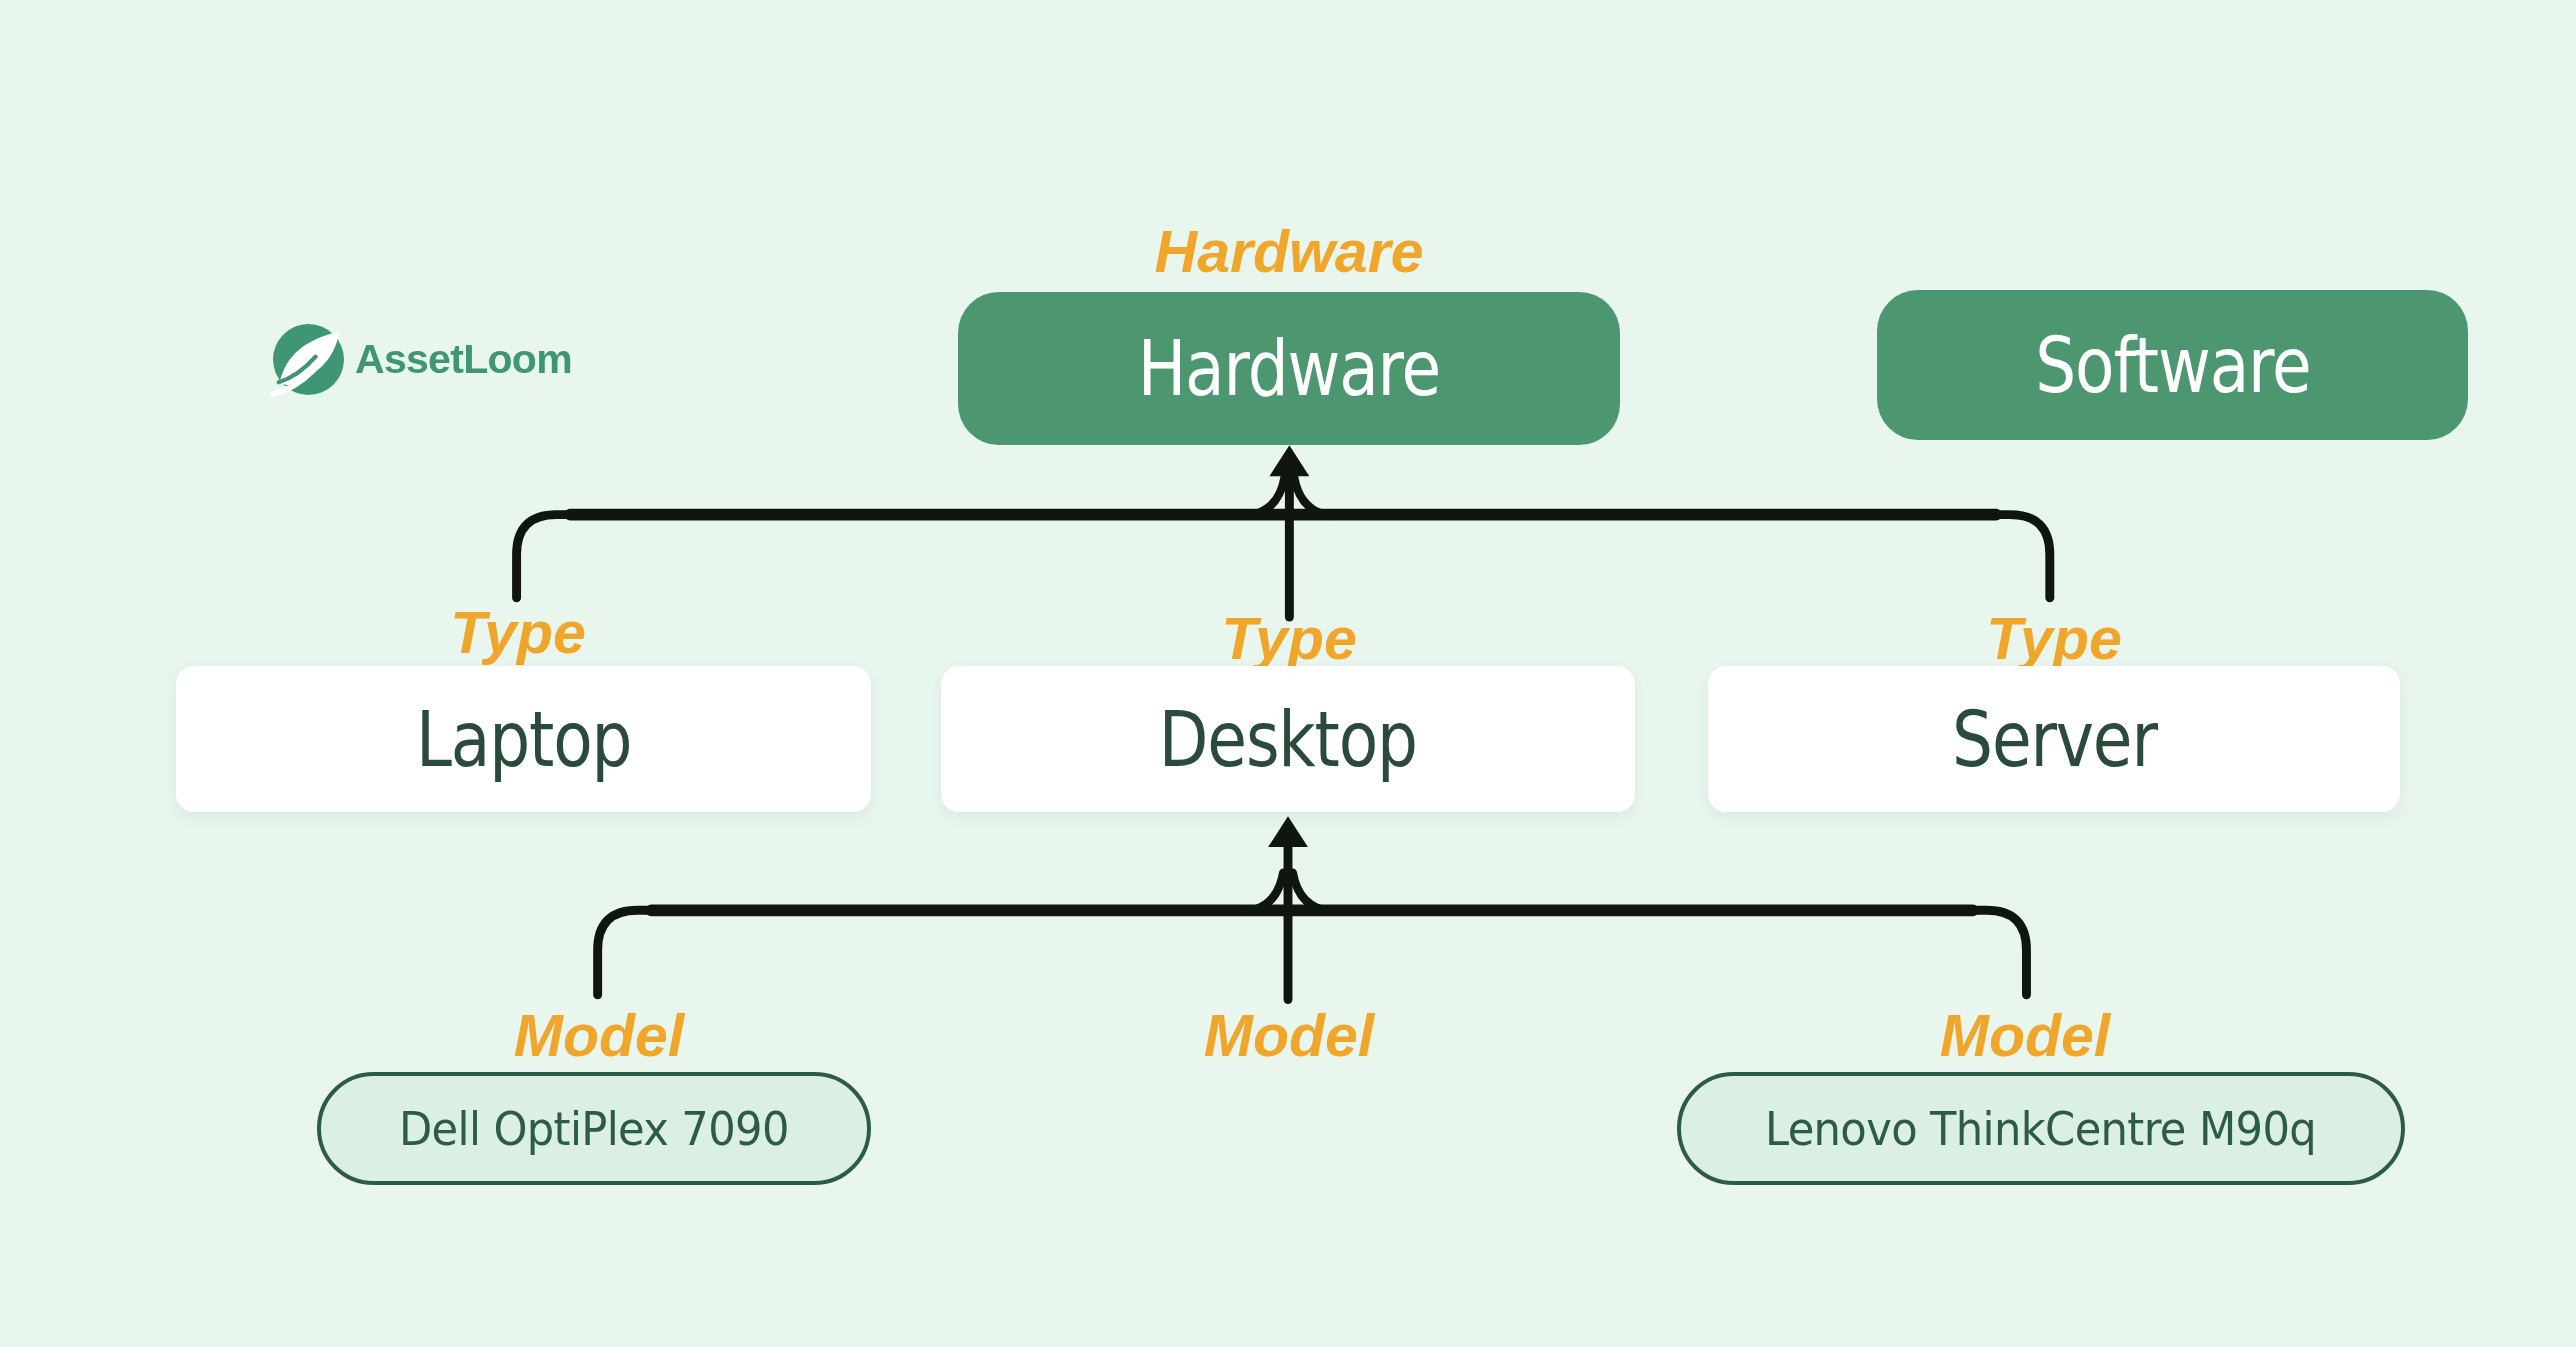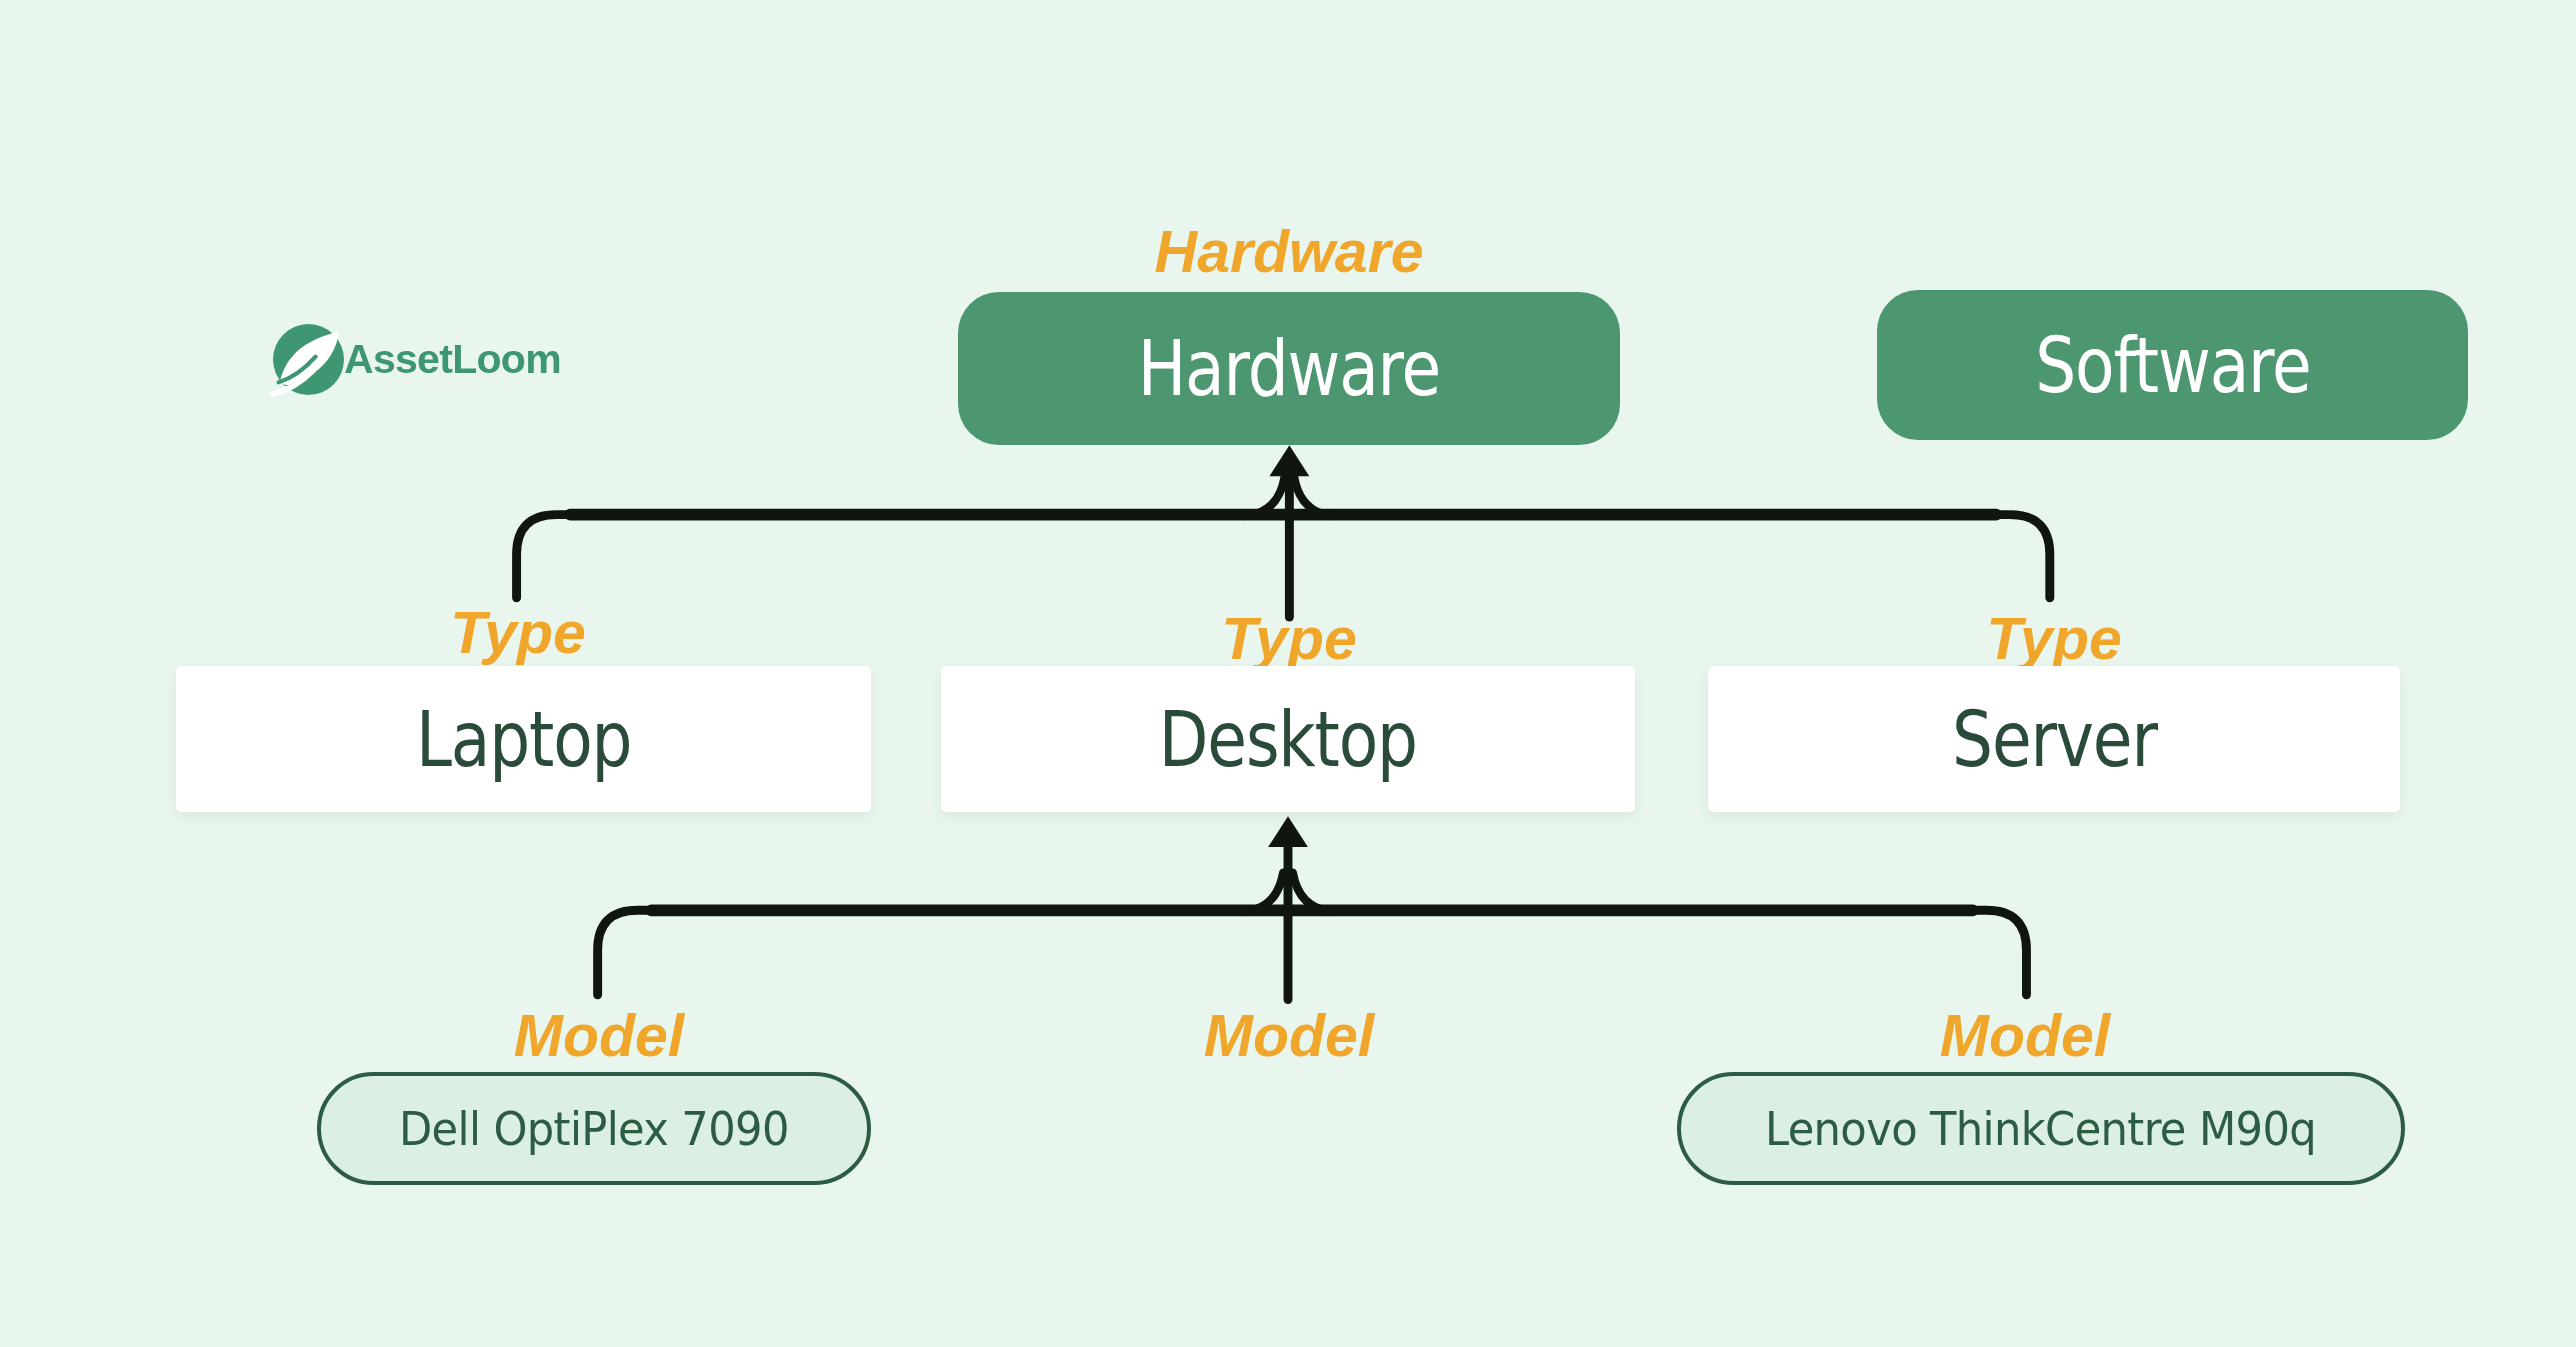--- a/index.html
+++ b/index.html
@@ -17,37 +17,37 @@
   html,body{margin:0;padding:0;}
   body{background:var(--background);font-family:"Liberation Sans",sans-serif;}
   .canvas{
     position:relative;width:2576px;height:1348px;background:var(--background);overflow:hidden;
   }
   .title{
     position:absolute;left:0;top:52px;width:100%;margin:0;
     text-align:center;font-size:82px;font-weight:bold;letter-spacing:-1.4px;
     color:var(--title-text);font-family:"Liberation Sans",sans-serif;
   }
-  .brand{position:absolute;left:273px;top:324px;display:flex;align-items:center;}
+  .brand{position:absolute;left:273px;top:324px;display:flex;align-items:center;gap:11px;}
   .brand svg{overflow:visible;display:block;}
   .brand-name{font-size:41px;font-weight:bold;color:var(--brand-green);letter-spacing:-0.7px;}
   .connectors{position:absolute;left:0;top:0;}
   .lvl-label{
     position:absolute;transform:translateX(-50%);
     font-size:59px;font-weight:bold;font-style:italic;color:var(--label-orange);
     white-space:nowrap;
   }
   .node{
     position:absolute;display:flex;align-items:center;justify-content:center;
     font-family:"DejaVu Sans",sans-serif;white-space:nowrap;
   }
   .node .txt{display:inline-block;transform:scaleX(.85);transform-origin:center;letter-spacing:-1.4px;}
   .node.green{background:var(--category-box);border-radius:41px;color:#FFFFFF;font-size:76px;align-items:center;}
   .node.white{
-    background:var(--type-box-bg);border-radius:5px;color:var(--type-text);font-size:76px;
+    background:var(--type-box-bg);border-radius:18px;color:var(--type-text);font-size:76px;
     box-shadow:0 5.5px 13.7px rgba(40,80,60,.07);
   }
   .node.model{
     background:var(--model-box-bg);border:4.8px solid var(--model-border);
     border-radius:58px;color:var(--model-border);font-size:47px;box-sizing:border-box;
   }
   .node.model .txt{transform:scaleX(.92);letter-spacing:-0.7px;}
   
   .hardware{left:958px;top:292px;width:662px;height:153px;}
   .software{left:1877px;top:290px;width:591px;height:150px;}

